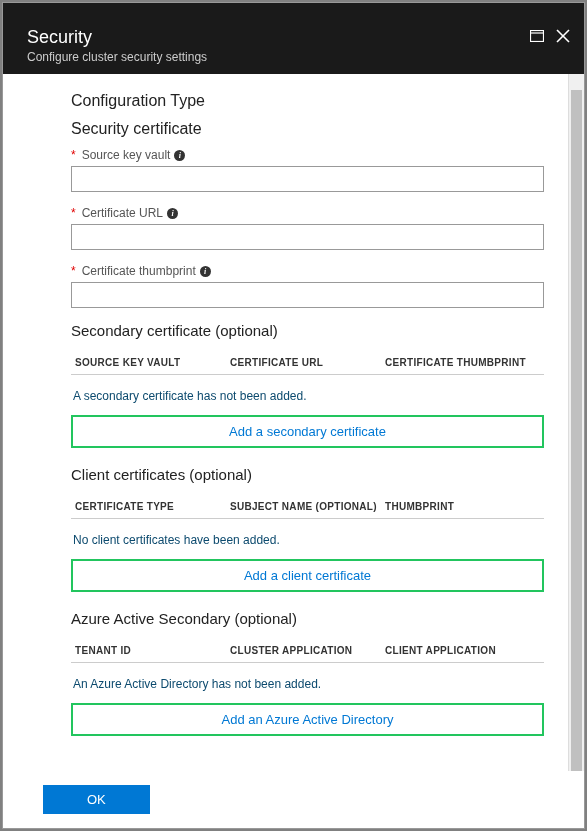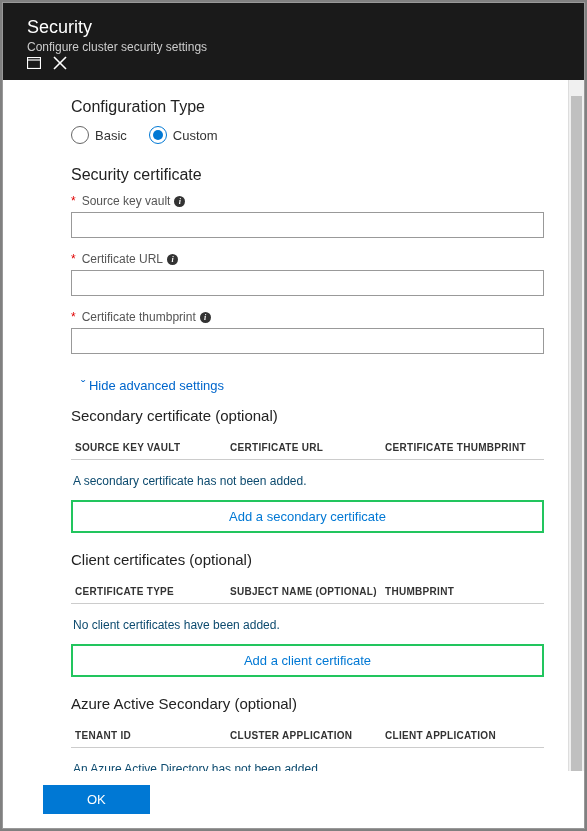--- a/index.html
+++ b/index.html
@@ -15,25 +15,24 @@
       height: 827px;
       margin: 2px;
       background: #fff;
       display: flex;
       flex-direction: column;
       border: 1px solid #999;
     }
     .header {
       background: #1a1a1a;
       color: #fff;
-      padding: 14px 14px 10px 24px;
+      padding: 24px 14px 10px 24px;
       display: flex;
       justify-content: space-between;
       align-items: flex-start;
-      flex-direction: column;
     }
     .header-left { display: flex; flex-direction: column; }
     .header-title { font-size: 18px; font-weight: 400; }
     .header-subtitle { font-size: 12px; color: #ccc; margin-top: 2px; }
     .header-right { display: flex; gap: 12px; align-items: center; padding-top: 2px; }
     .header-icon { cursor: pointer; display:flex; align-items:center; justify-content:center; }
     .content-wrapper { flex: 1; display: flex; overflow: hidden; padding-left: 44px; }
     .content {
       flex: 1;
       overflow-y: auto;
@@ -129,32 +128,20 @@
             <line x1="13" y1="1" x2="1" y2="13" stroke="#fff" stroke-width="1.6"></line>
           </svg>
       </span>
     </div>
   </div>
 
   <div class="content-wrapper">
     <div class="content">
 
       <div class="section-title">Configuration Type</div>
-      <div class="radio-row">
-        <div class="radio-option">
-          <div class="radio-circle"></div>
-          <span class="radio-label">Basic</span>
-        </div>
-        <div class="radio-option">
-          <div class="radio-circle selected">
-              <div class="radio-dot"></div>
-            </div>
-          <span class="radio-label">Custom</span>
-        </div>
-      </div>
 
       <div class="section-title">Security certificate</div>
 
       <div class="field">
         <div class="field-label">
           <span class="req">*</span>
           <span>Source key vault</span>
           <span class="info-icon">i</span>
         </div>
         <input class="text-input" type="text" value="" style="">
@@ -171,21 +158,20 @@
 
       <div class="field">
         <div class="field-label">
           <span class="req">*</span>
           <span>Certificate thumbprint</span>
           <span class="info-icon">i</span>
         </div>
         <input class="text-input" type="text" value="" style="">
       </div>
 
-      <div class="link-toggle">ˇ Hide advanced settings</div>
 
       <div class="section">
         <div class="sub-title">Secondary certificate (optional)</div>
         <div class="col-headers border">
           <div class="col">SOURCE KEY VAULT</div>
           <div class="col">CERTIFICATE URL</div>
           <div class="col">CERTIFICATE THUMBPRINT</div>
         </div>
         <div class="empty-msg">A secondary certificate has not been added.</div>
         <div class="add-button">Add a secondary certificate</div>

